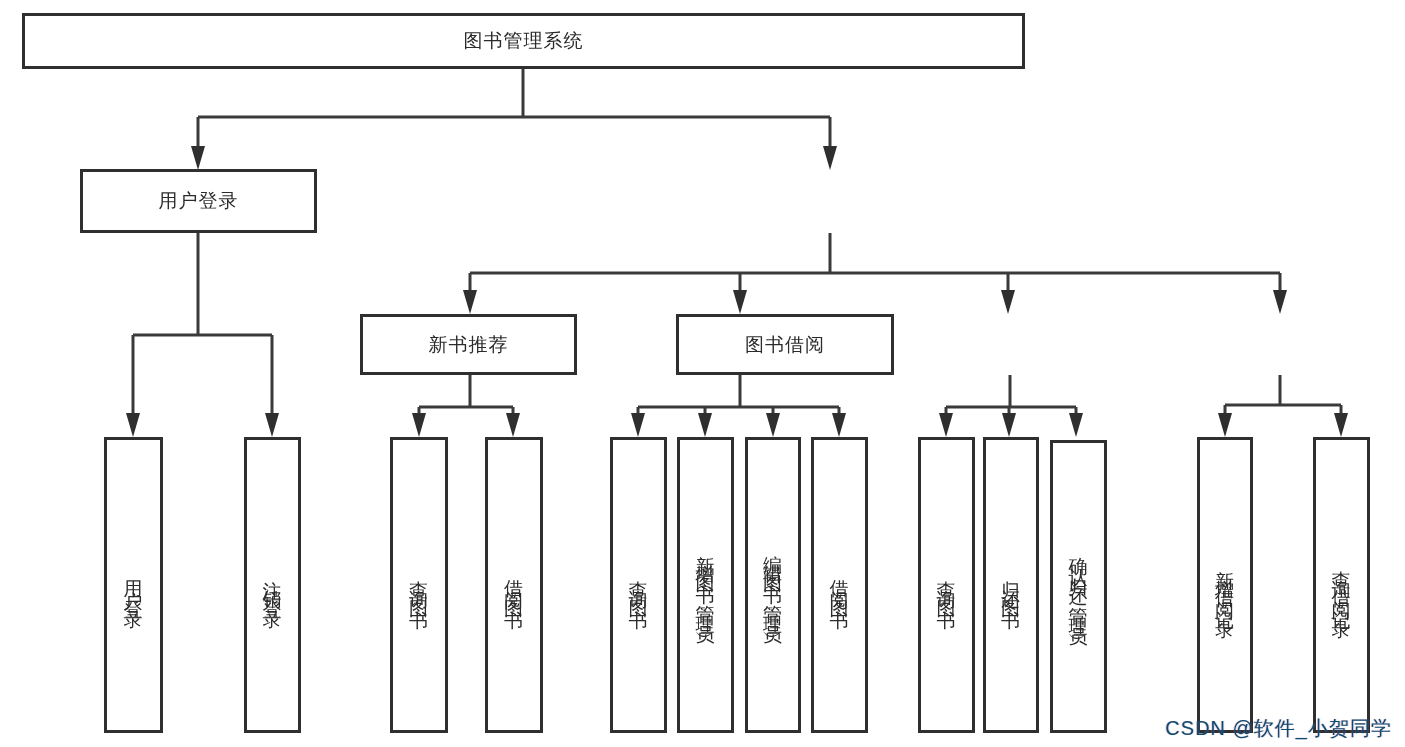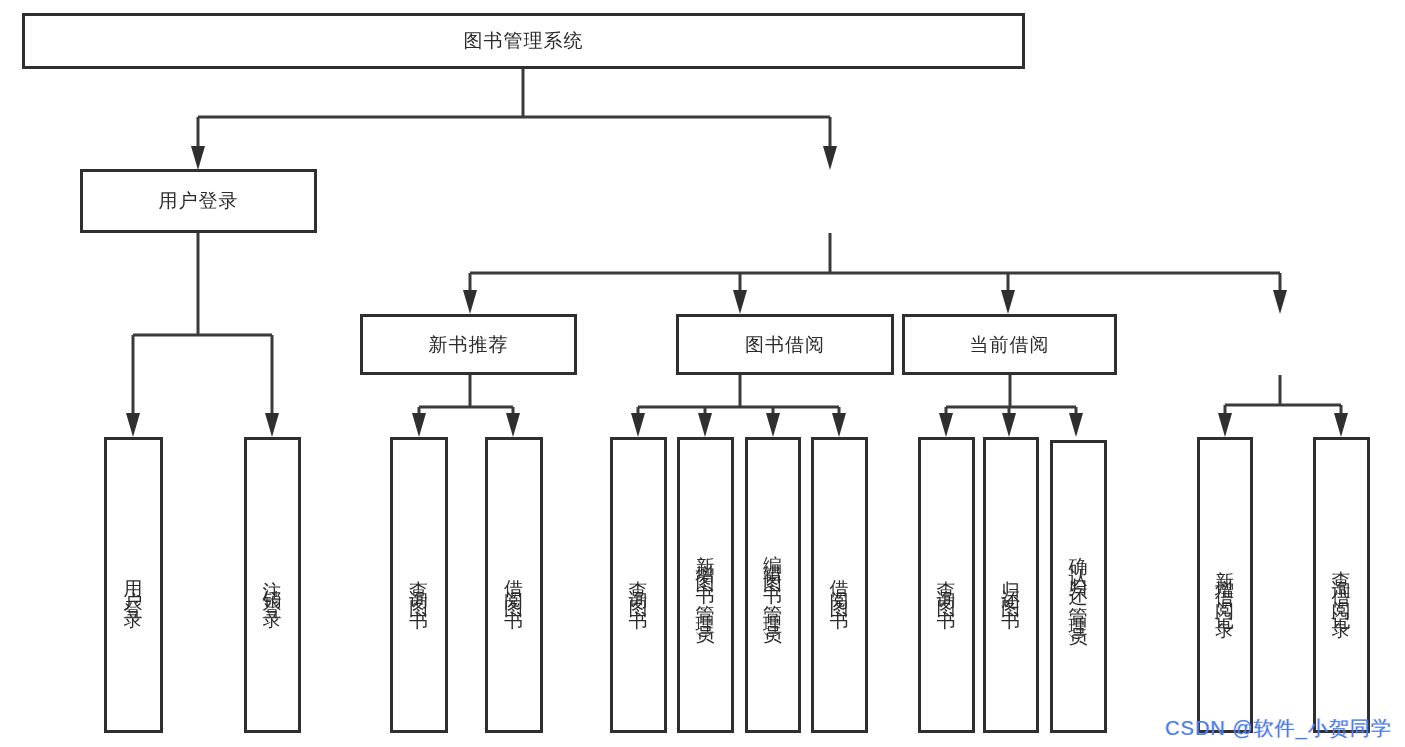--- a/index.html
+++ b/index.html
@@ -42,21 +42,21 @@
     font-size: 19px;
     letter-spacing: 10px;
     line-height: 1;
     z-index: 2;
   }
   .watermark {
     position: absolute;
     right: 13px;
     bottom: 5px;
     font-size: 20px;
-    color: #3b82f6;
+    color: #0c4a6e;
     letter-spacing: 1px;
     z-index: 3;
     text-shadow: -1px 0 0 rgba(222, 80, 90, 0.28), 1px 0 0 rgba(90, 120, 222, 0.22);
     white-space: nowrap;
   }
 </style>
 </head>
 <body>
 
 <div id="stage">
@@ -129,21 +129,20 @@
       <polygon points="1334,413 1348,413 1341,437"></polygon>
     </g>
   </svg>
 
   <div class="node" style="left:22px; top:13px; width:1003px; height:56px;">图书管理系统</div>
 
   <div class="node" style="left:80px; top:169px; width:237px; height:64px;">用户登录</div>
 
   <div class="node" style="left:360px; top:314px; width:217px; height:61px;">新书推荐</div>
   <div class="node" style="left:631px; top:314px; width:218px; height:61px;margin-left:45px;">图书借阅</div>
-  <div class="node" style="left:902px; top:314px; width:215px; height:61px;">当前借阅</div>
 
   <div class="leaf" style="left:104px; top:437px; width:59px; height:296px;">用户登录</div>
   <div class="leaf" style="left:244px; top:437px; width:57px; height:296px;">注销登录</div>
 
   <div class="leaf" style="left:390px; top:437px; width:58px; height:296px;">查询图书</div>
   <div class="leaf" style="left:485px; top:437px; width:58px; height:296px;">借阅图书</div>
 
   <div class="leaf" style="left:610px; top:437px; width:57px; height:296px;">查询图书</div>
   <div class="leaf" style="left:677px; top:437px; width:57px; height:296px;">新增图书（管理员）</div>
   <div class="leaf" style="left:745px; top:437px; width:56px; height:296px;">编辑图书（管理员）</div>

